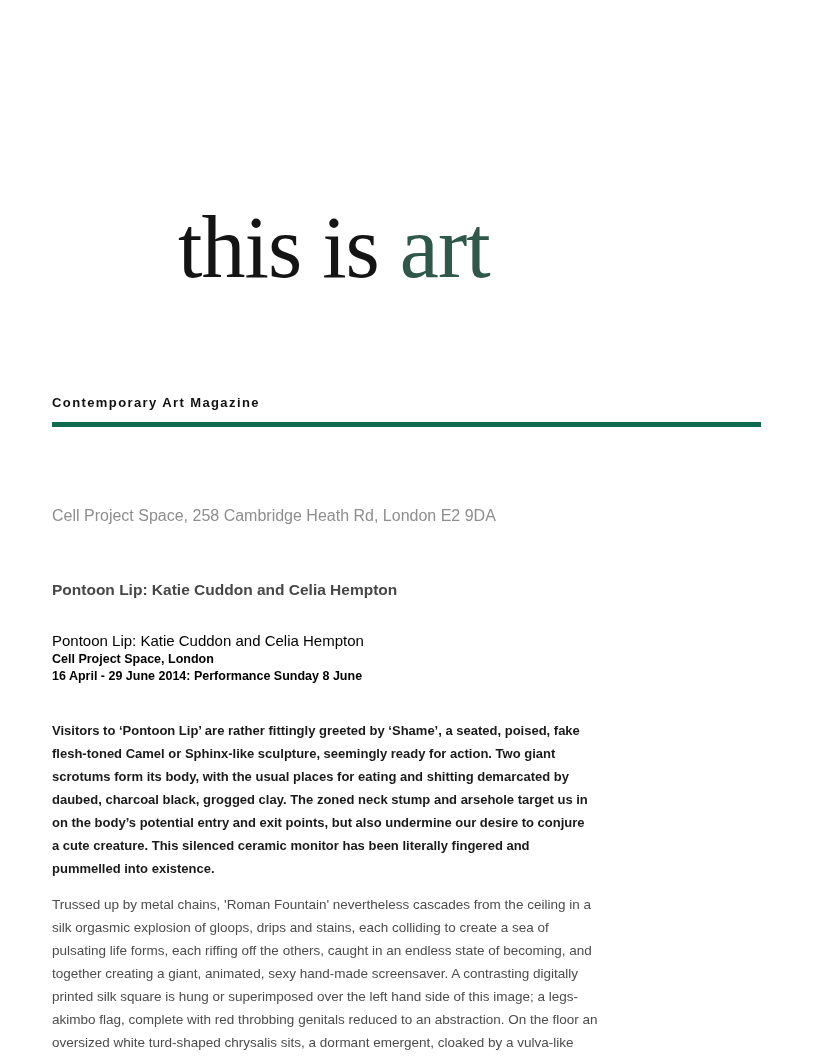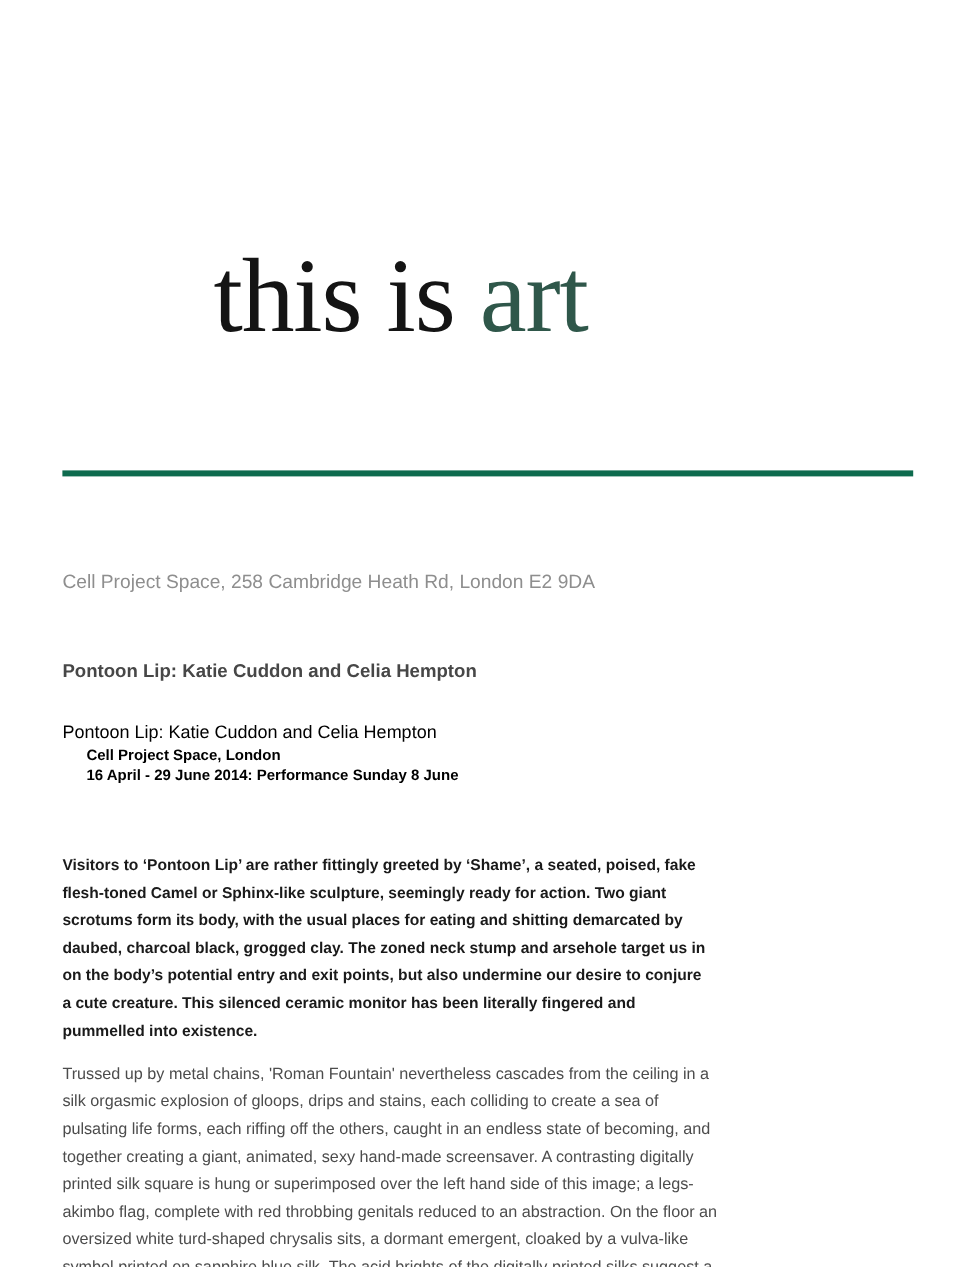--- a/index.html
+++ b/index.html
@@ -66,24 +66,23 @@
     font-weight: normal;
     color: #000000;
     line-height: 18px;
     margin-bottom: 1px;
   }
   .article-header .meta-line {
     font-size: 12.5px;
     font-weight: bold;
     color: #000000;
     line-height: 17px;
-    margin-left: 20px;
   }
   .lead-paragraph {
-    margin-top: 54px;
+    margin-top: 34px;
     width: 540px;
     font-size: 13px;
     font-weight: bold;
     color: #1a1a1a;
     line-height: 23px;
   }
   .body-paragraph {
     margin-top: 13px;
     width: 546px;
     font-size: 13.5px;
@@ -94,20 +93,21 @@
 </style>
 </head>
 <body>
 
 <div class="page">
 
   <div class="masthead">
     <div class="logo">
       <span class="logo-black">this is </span><span class="logo-green">art</span>
     </div>
+    <div class="tagline">Contemporary Art Magazine</div>
     <div class="green-rule"></div>
   </div>
 
   <div class="address">Cell Project Space, 258 Cambridge Heath Rd, London E2 9DA</div>
 
   <h1 class="article-title">Pontoon Lip: Katie Cuddon and Celia Hempton</h1>
 
   <div class="article-header">
     <div class="subtitle">Pontoon Lip: Katie Cuddon and Celia Hempton</div>
     <div class="meta-line">Cell Project Space, London</div>

